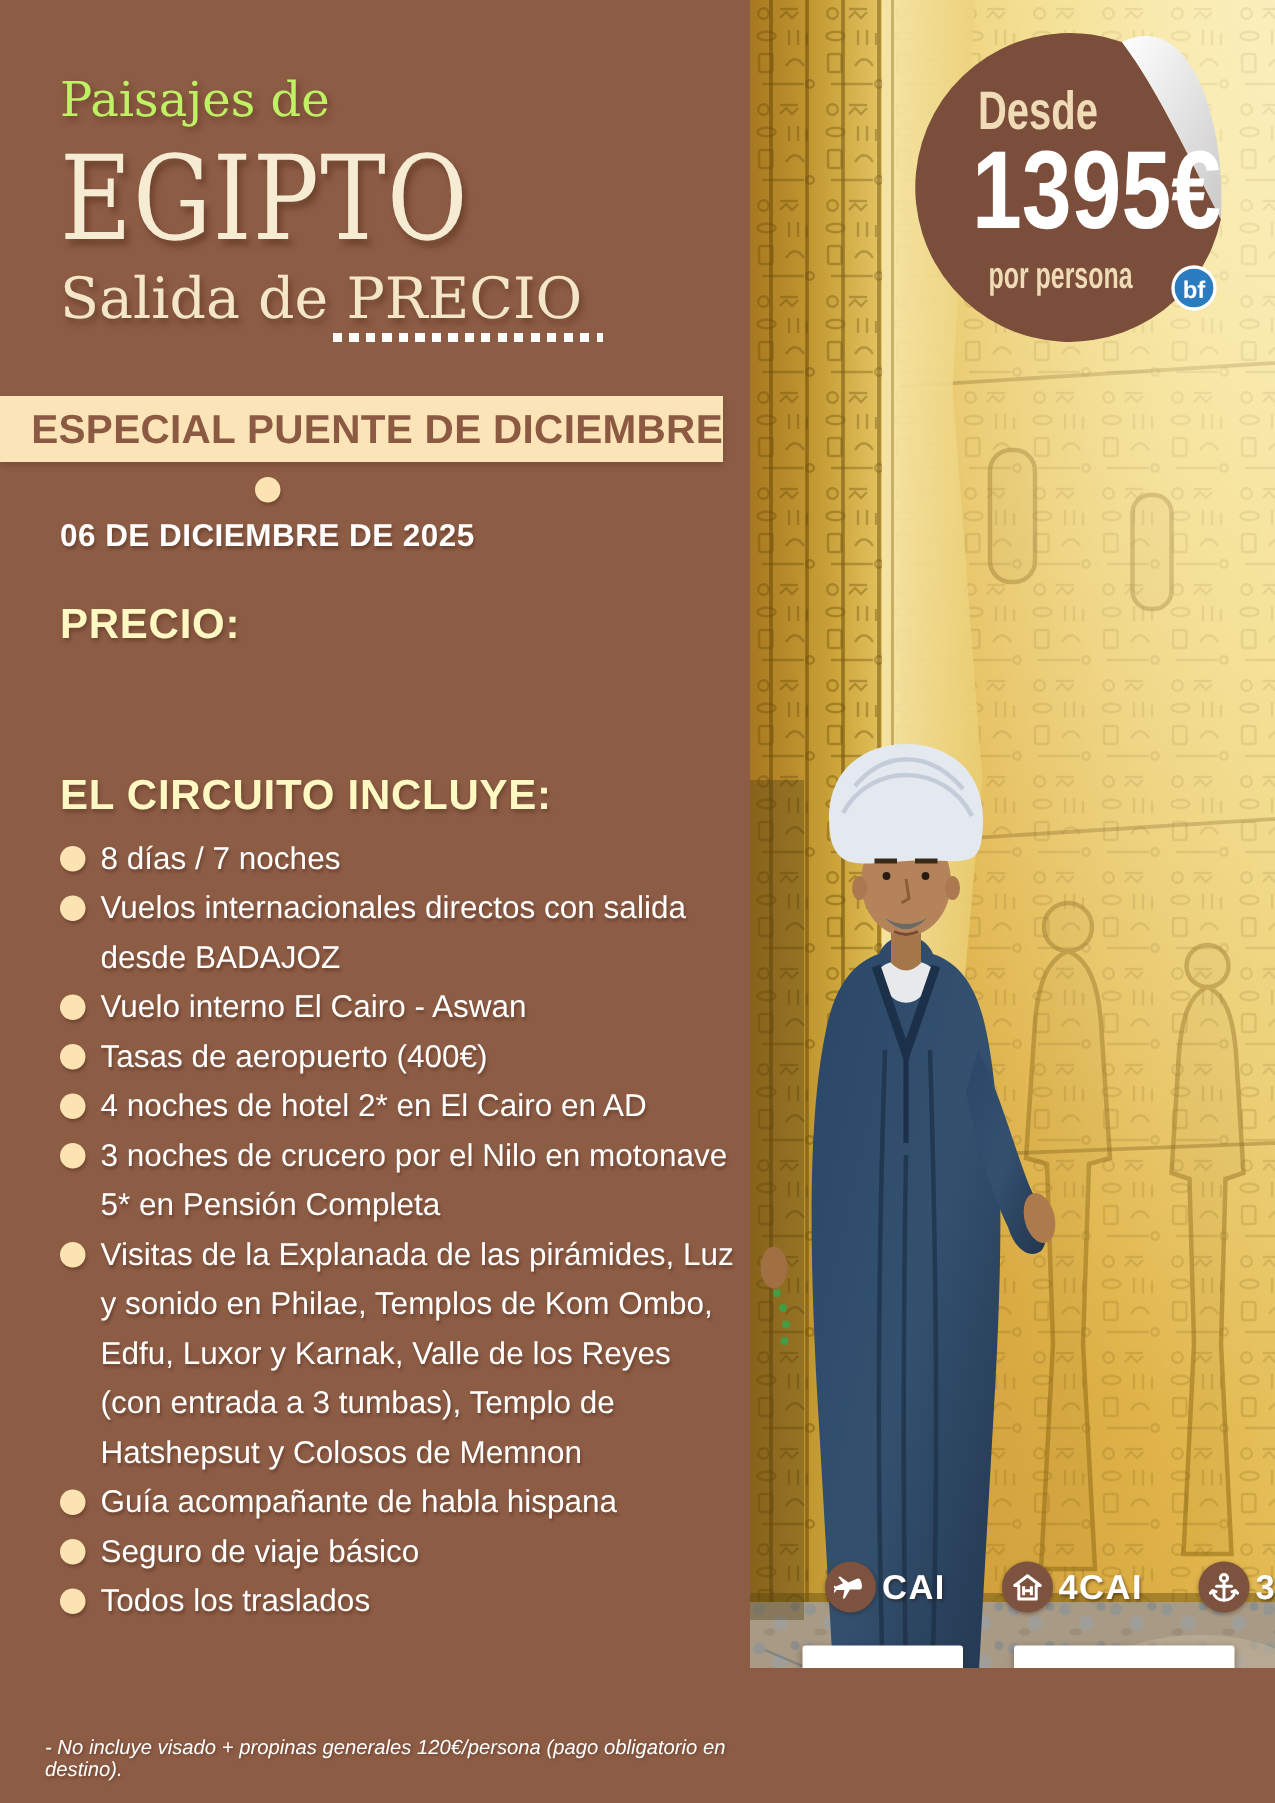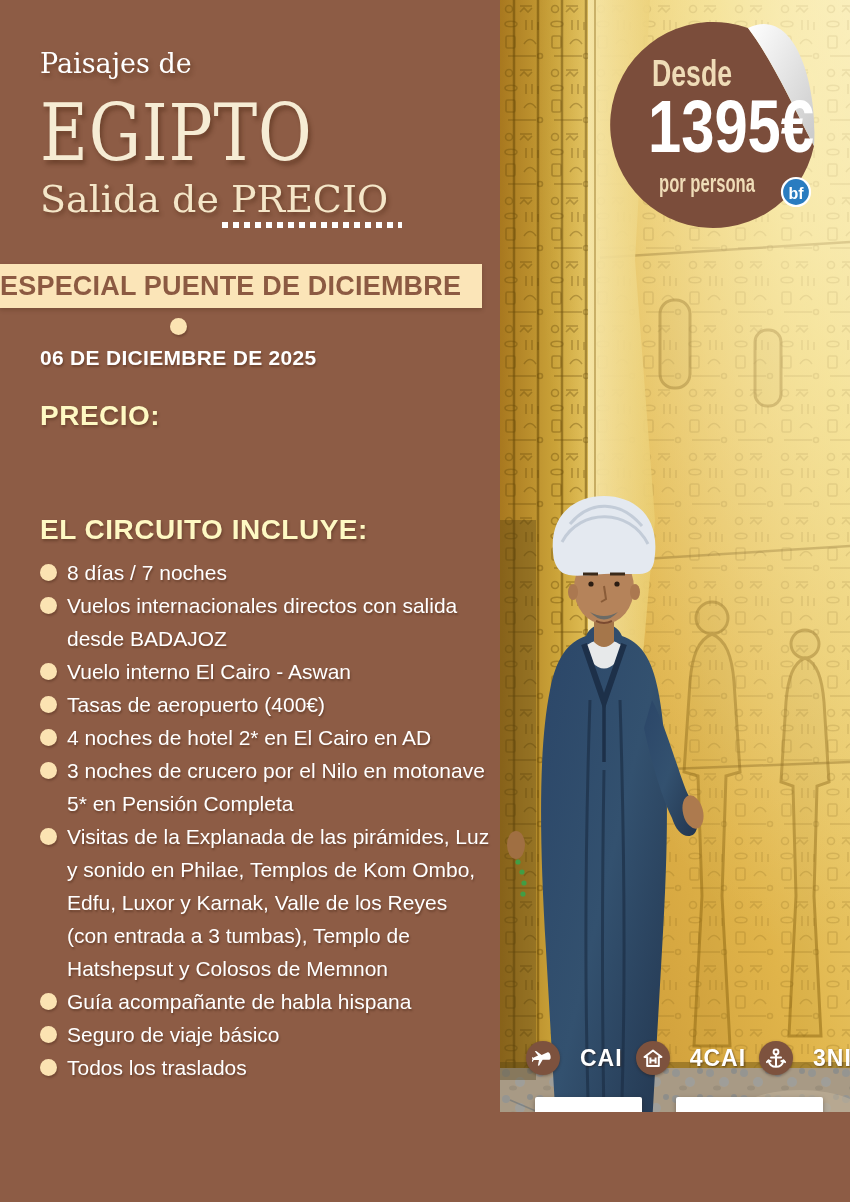--- a/index.html
+++ b/index.html
@@ -5,31 +5,31 @@
   html,body{margin:0;padding:0;background:#6e4636;}
   .poster{
     position:relative;width:850px;height:1202px;margin:0 auto;
     background:#8d5c45;overflow:hidden;
     font-family:"Liberation Sans",sans-serif;
   }
   
   .content{position:absolute;inset:0;width:500px;height:100%;z-index:3;}
   .title-block{position:absolute;left:40px;top:0;width:440px;}
   .t1{position:absolute;top:50px;left:0;font-family:"DejaVu Serif",serif;
-      font-size:27px;line-height:1;color:#ffffff;text-shadow:2px 3px 4px rgba(70,35,15,.45);}
+      font-size:32px;line-height:1;color:#bef264;text-shadow:2px 3px 4px rgba(70,35,15,.45);}
   .t2{position:absolute;top:94px;left:0;line-height:1;}
   .t2 .t2inner{display:inline-block;transform:scaleX(.84);transform-origin:left center;
       font-family:"DejaVu Serif",serif;font-size:78px;color:#f6ecd4;letter-spacing:1px;
       text-shadow:3px 4px 5px rgba(70,35,15,.45);}
   .t3{position:absolute;top:180px;left:0;font-family:"DejaVu Serif",serif;
       font-size:38px;line-height:1;color:#f4e6c8;text-shadow:2px 3px 4px rgba(70,35,15,.45);}
   .dotted{position:absolute;top:222px;left:182px;width:180px;height:6px;
       background:repeating-linear-gradient(90deg,#ffffff 0 6px,transparent 6px 11px);}
   .banner{position:absolute;left:0;top:264px;width:482px;height:44px;background:#fbe5b8;
-      display:flex;align-items:center;justify-content:flex-start;box-shadow:0 2px 4px rgba(60,30,15,.25);}
+      display:flex;align-items:center;justify-content:flex-end;box-shadow:0 2px 4px rgba(60,30,15,.25);}
   .banner span{font-size:27px;font-weight:700;color:#8c5a42;letter-spacing:.2px;white-space:nowrap;}
   .bullet-row{position:absolute;left:40px;display:flex;align-items:center;gap:11px;color:#ffffff;flex-direction:column;}
   .bullet-row .dot{width:17px;height:17px;border-radius:50%;background:#fbe3b2;flex:0 0 auto;
       box-shadow:1px 2px 2px rgba(60,30,15,.3);}
   .date-row{top:318px;font-size:21px;font-weight:600;letter-spacing:.3px;
       text-shadow:1px 2px 2px rgba(60,30,15,.4);}
   .sec{position:absolute;left:40px;margin:0;font-size:28px;font-weight:600;color:#fef9c3;
       letter-spacing:.5px;text-shadow:1px 2px 3px rgba(60,30,15,.4);}
   .precio{top:400px;}
   .circuito{top:514px;}
@@ -39,21 +39,21 @@
       color:#ffffff;text-shadow:1px 2px 2px rgba(60,30,15,.4);}
   ul.includes li::before{content:"";position:absolute;left:0;top:8px;width:17px;height:17px;
       border-radius:50%;background:#fbe3b2;box-shadow:1px 2px 2px rgba(60,30,15,.3);}
   .footnote{position:absolute;left:30px;top:1157px;width:465px;font-size:13.5px;font-style:italic;
       color:#ffffff;text-shadow:1px 1px 2px rgba(60,30,15,.4);}
   
   .photo{position:absolute;left:500px;top:0;width:350px;height:1112px;z-index:1;overflow:hidden;}
   .photo svg.wall{position:absolute;left:0;top:0;}
   .badge-svg{position:absolute;left:100px;top:0;z-index:2;}
   .trip-icons{position:absolute;left:26px;top:1041px;z-index:3;display:flex;align-items:center;gap:13px;}
-  .trip-icon{display:flex;align-items:center;gap:20px;}
+  .trip-icon{display:flex;align-items:center;gap:4px;margin-left:24px;}
   .trip-icon .circ{width:34px;height:34px;border-radius:50%;background:#7d523e;
       display:flex;align-items:center;justify-content:center;box-shadow:0 1px 3px rgba(40,20,10,.4);}
   .trip-icon .lbl{font-size:23px;font-weight:700;color:#ffffff;letter-spacing:1px;
       text-shadow:1px 1px 2px rgba(40,20,10,.5);}
   .logos{position:absolute;left:0;top:0;z-index:3;width:100%;height:100%;pointer-events:none;}
   .logo-box{position:absolute;background:#ffffff;border-radius:2px;display:flex;flex-direction:column;
       align-items:center;justify-content:center;box-shadow:0 2px 5px rgba(40,20,10,.35);}
   .logo-egypt{left:35px;top:1097px;width:107px;height:80px;}
   .logo-egypt .etext{font-family:"DejaVu Serif",serif;font-style:italic;font-weight:700;
       font-size:36px;color:#2b3d9c;transform:rotate(-4deg);line-height:1;}
@@ -318,14 +318,15 @@
 
         <li class="inc"><span>Visitas de la Explanada de las pirámides, Luz y sonido en Philae, Templos de Kom Ombo, Edfu, Luxor y Karnak, Valle de los Reyes (con entrada a 3 tumbas), Templo de Hatshepsut y Colosos de Memnon</span></li>
 
         <li class="inc"><span>Guía acompañante de habla hispana</span></li>
 
         <li class="inc"><span>Seguro de viaje básico</span></li>
 
         <li class="inc"><span>Todos los traslados</span></li>
       </ul>
 
+    <div class="footnote">- No incluye visado + propinas generales 120€/persona (pago obligatorio en destino).</div>
   </section>
 </div>
 
 </body></html>

